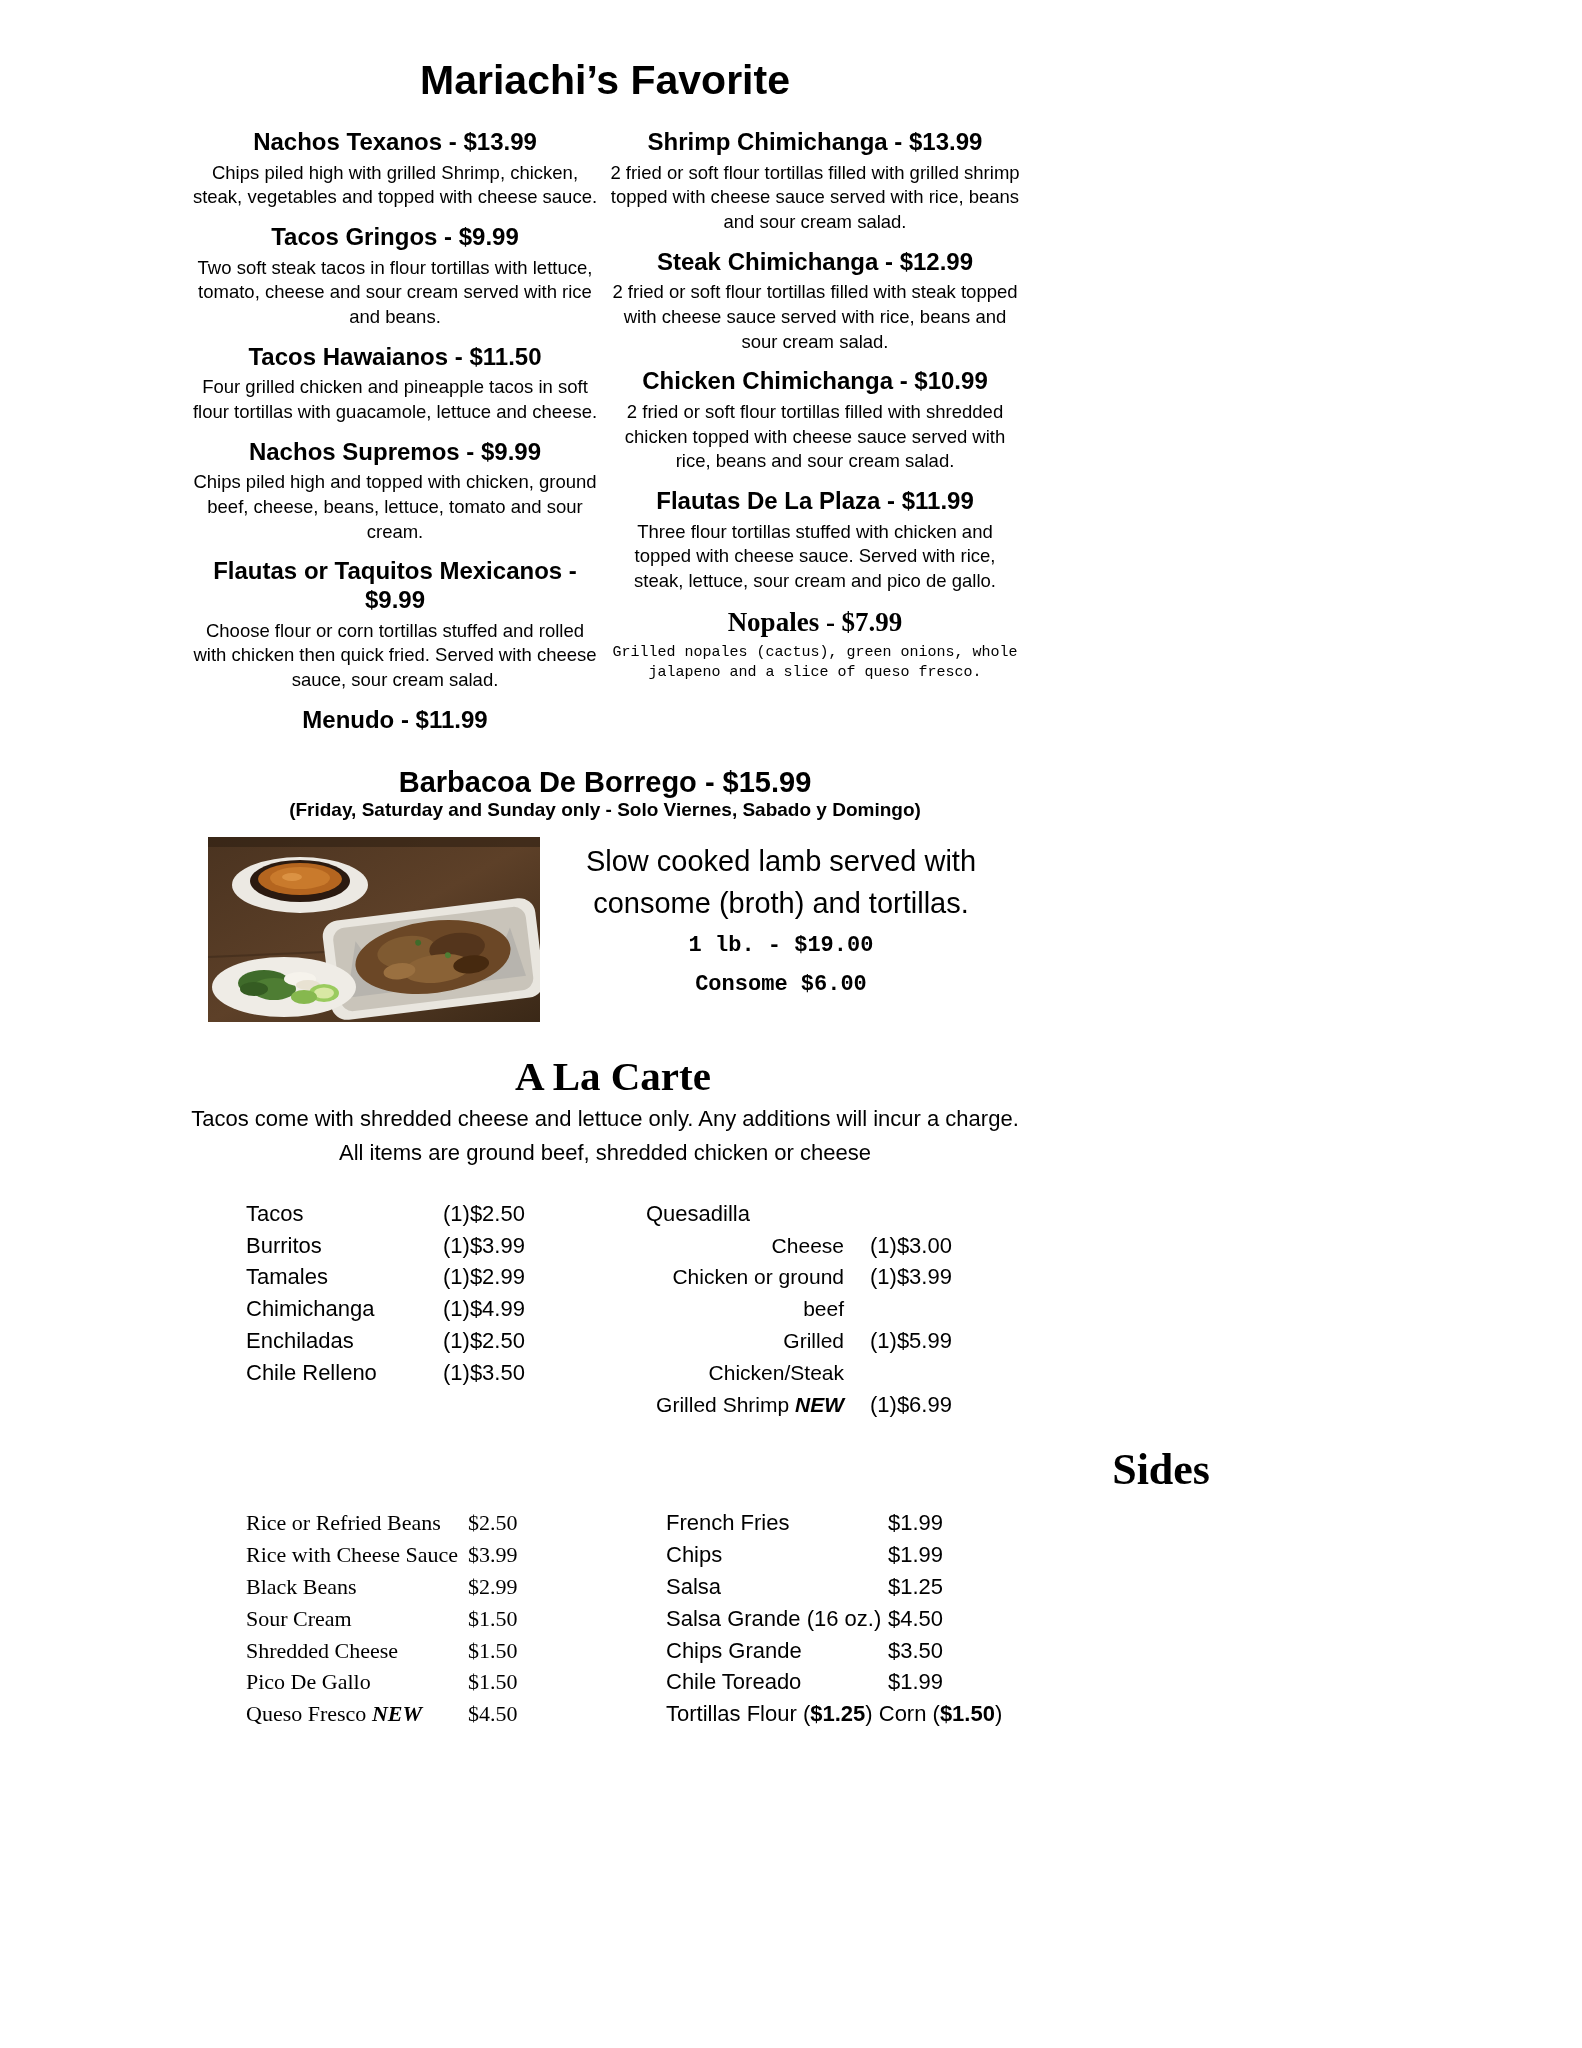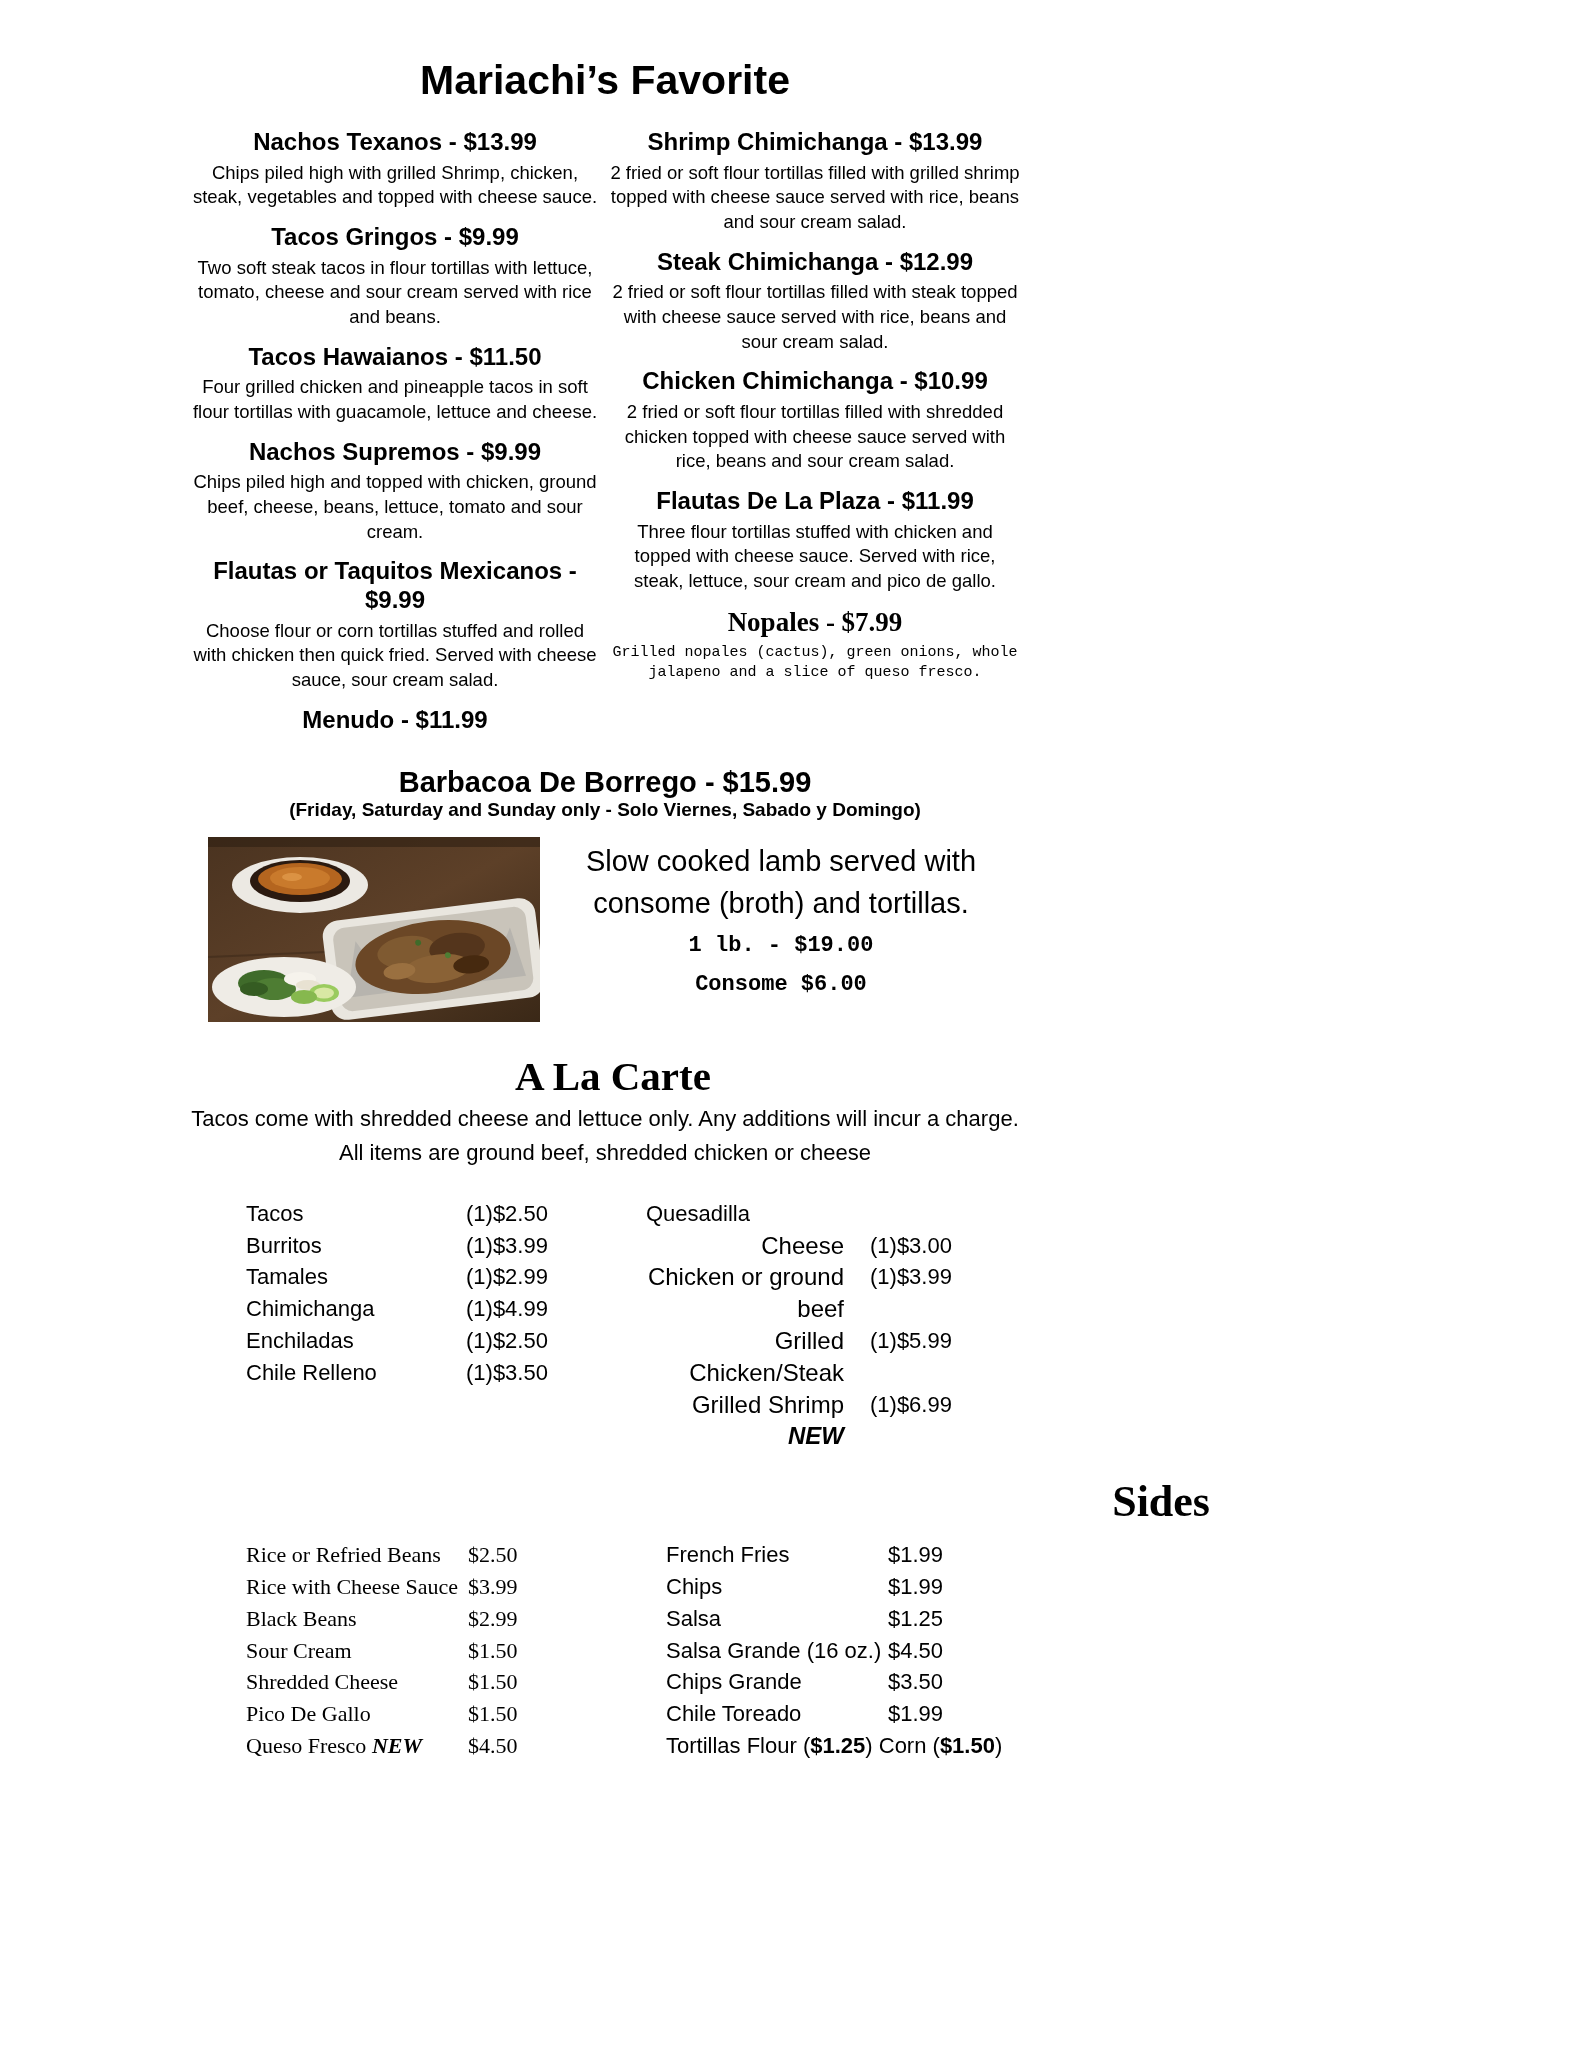--- a/index.html
+++ b/index.html
@@ -34,23 +34,23 @@
   .barbacoa-desc { font-size:29px; line-height:1.42; }
   .barbacoa-price { font-size:22px; font-weight:bold; line-height:1.6; margin-top:4px;font-family:Liberation Mono, monospace; }
 
   
   .alc-title { text-align:center; font-family:"Liberation Serif", serif; font-size:41px; margin-top:30px;padding-left:16px; }
   .alc-note { text-align:center; font-size:22px; line-height:1.35; margin-top:4px; }
   .alc-lists { display:flex; margin-top:30px; }
   .alc-left { margin-left:246px; width:300px; }
   .alc-right { margin-left:100px; width:340px; }
   .row { display:grid; line-height:31.8px; font-size:22px; }
-  .alc-left .row { grid-template-columns:197px 1fr;gap:23px; }
+  .alc-left .row { grid-template-columns:197px 1fr; }
   .alc-right .row { grid-template-columns:224px 1fr; }
-  .alc-right .row .sub-label { text-align:right; font-size:24px; padding-right:26px; }
+  .alc-right .row .sub-label { text-align:right; font-size:21px; padding-right:26px; }
   .alc-right .row.header { grid-template-columns:1fr; font-size:22px; }
   .new { font-weight:bold; font-style:italic; }
 
   
   .sides-title { text-align:right; font-family:"Liberation Serif", serif; font-size:44px; margin-top:24px; margin-bottom:12px; }
   .sides-lists { display:flex; }
   .sides-left { margin-left:246px; width:318px;font-family:Liberation Serif, serif; }
   .sides-right { margin-left:102px; width:340px; }
   .sides-left .row, .sides-right .row { grid-template-columns:222px 1fr; }
   .tortillas-row { line-height:31.8px; font-size:22px; white-space:nowrap; }

